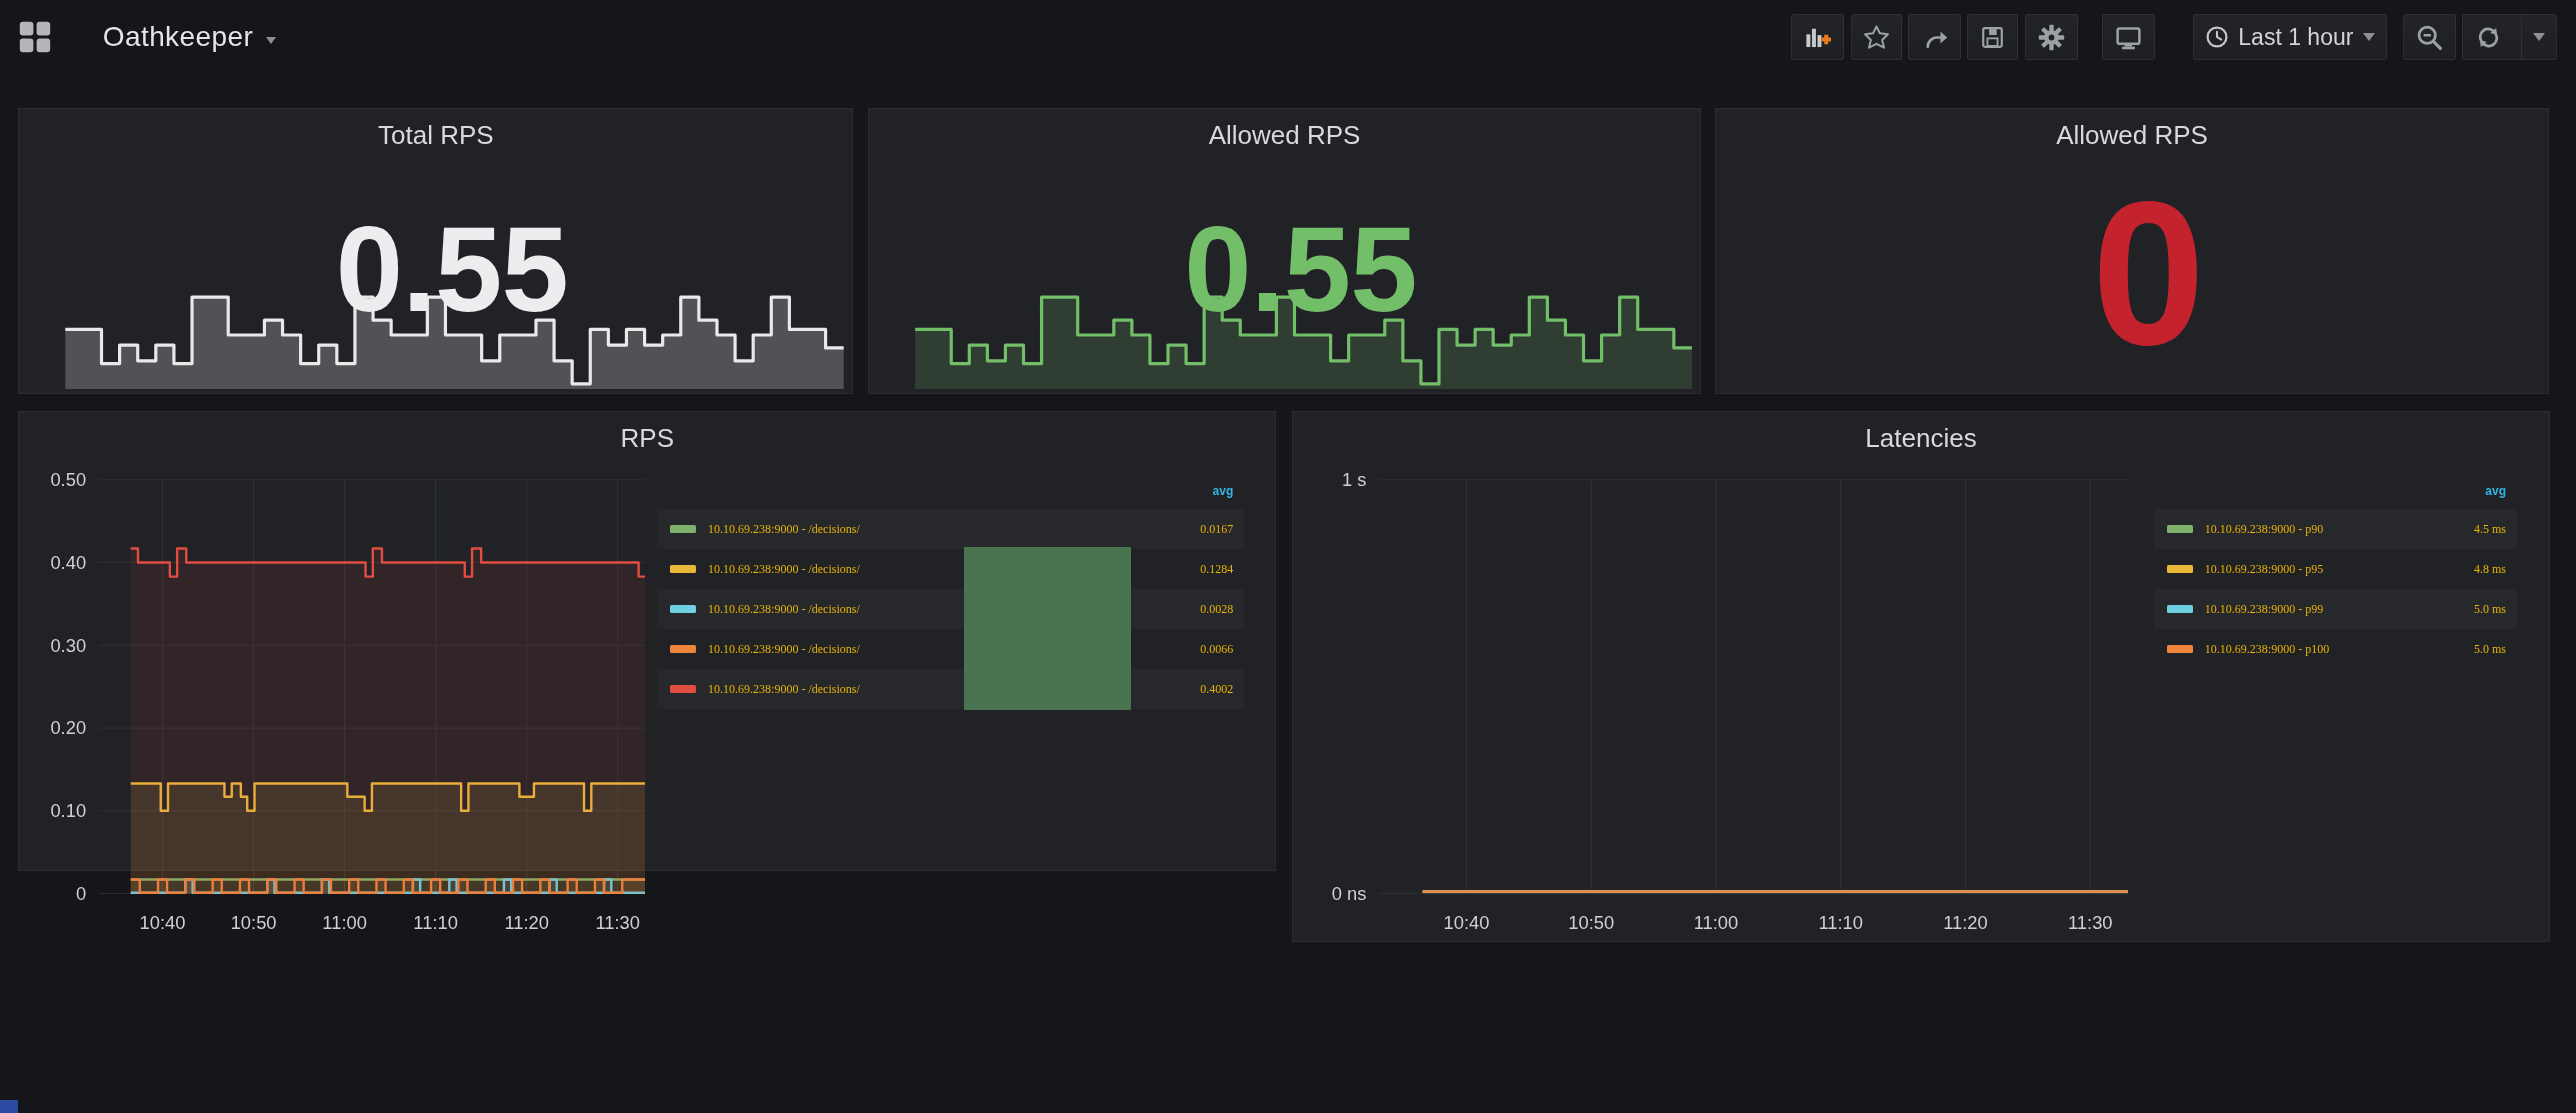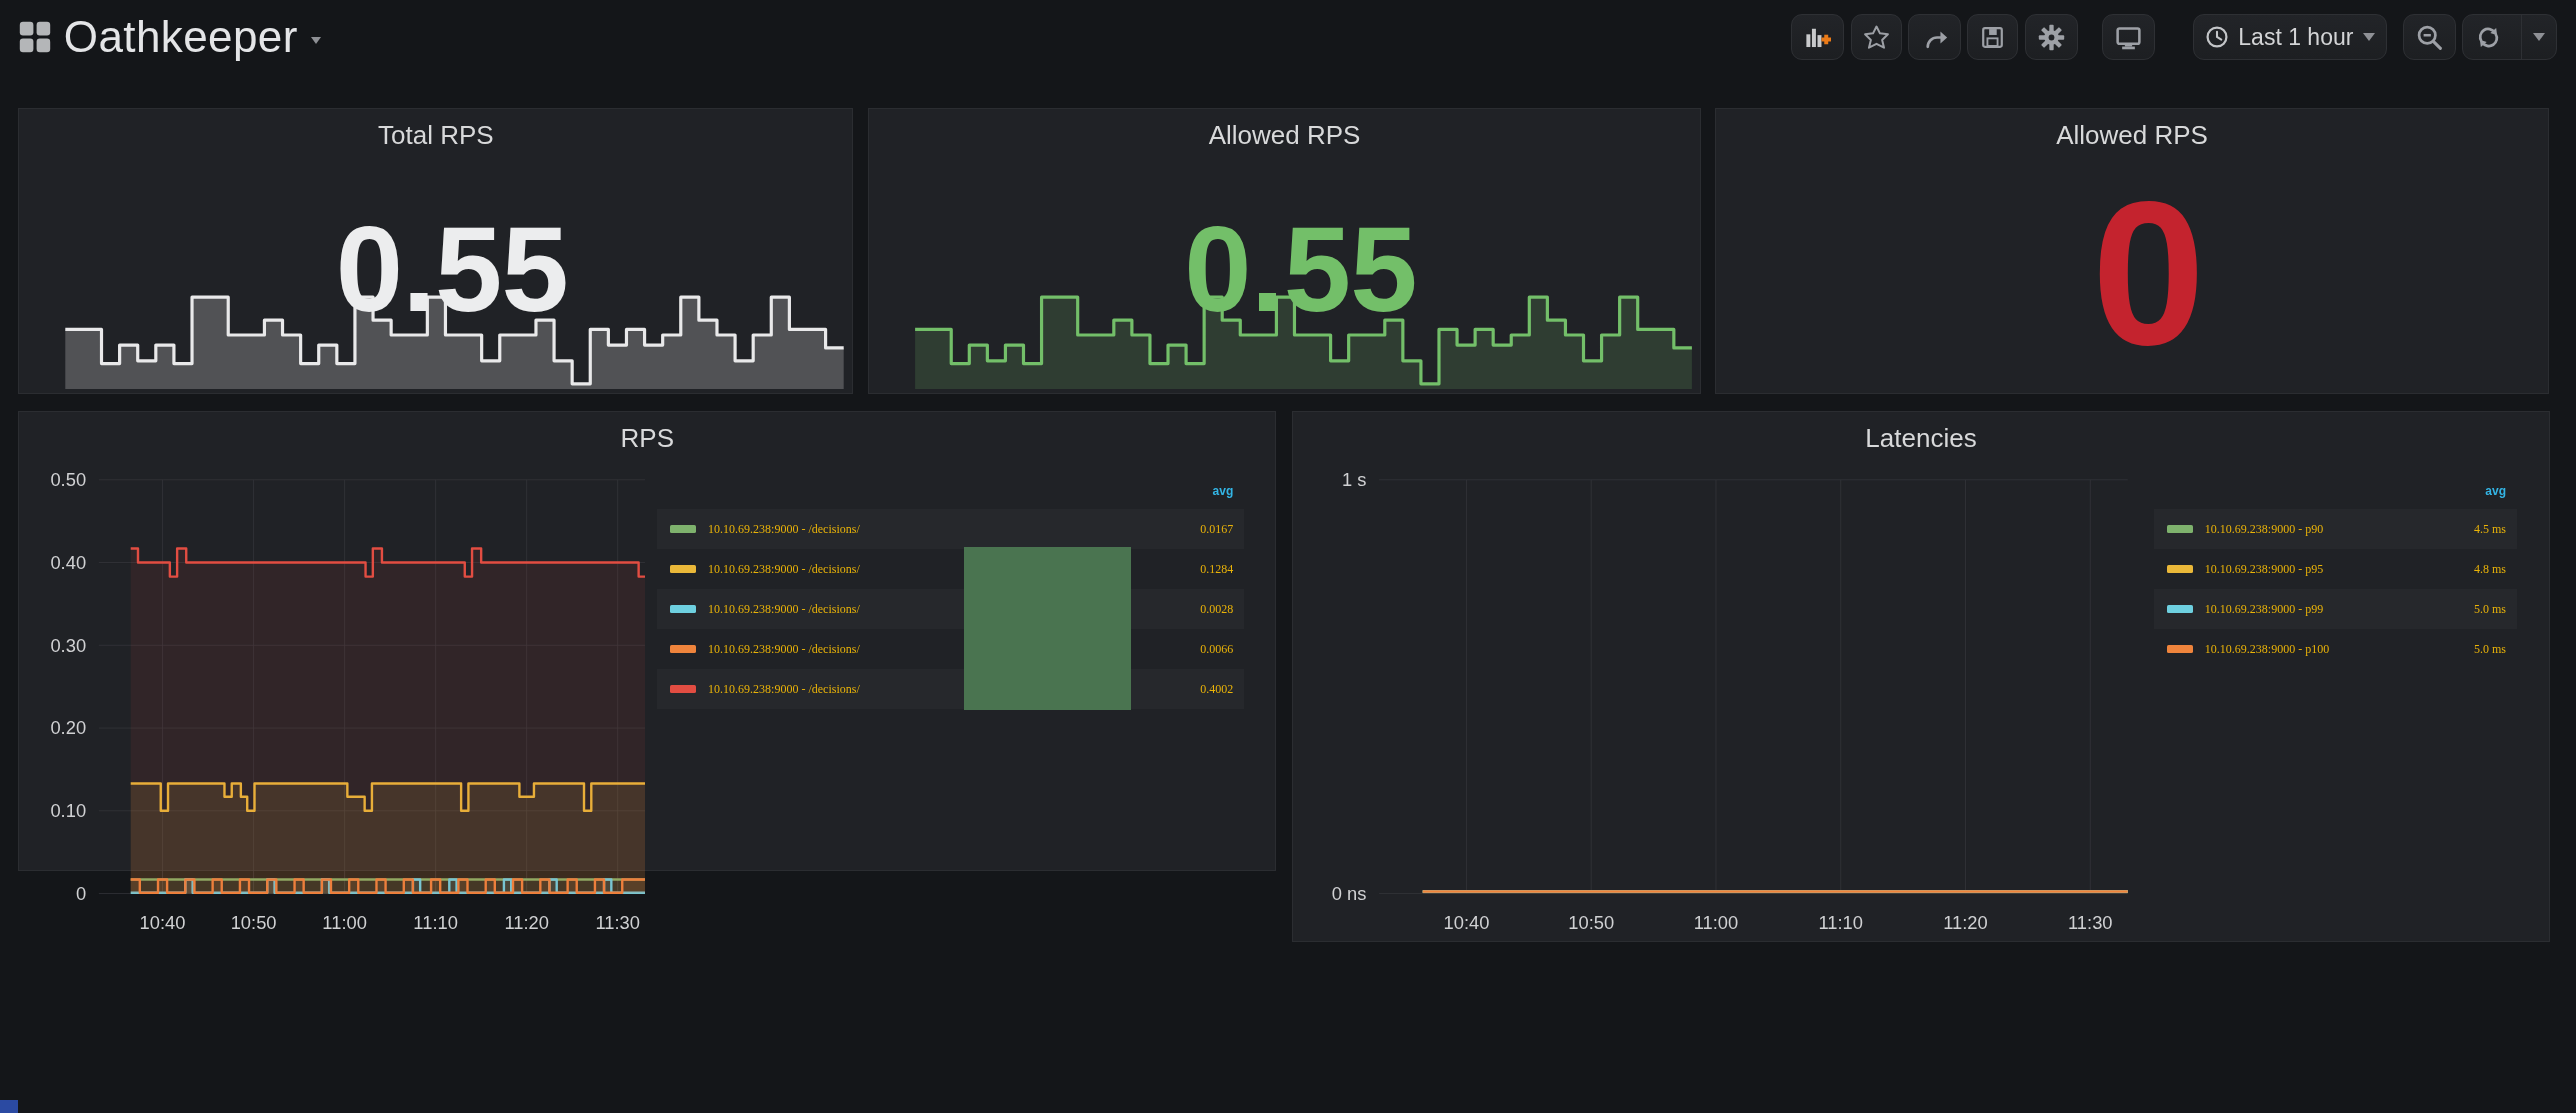--- a/index.html
+++ b/index.html
@@ -4,27 +4,27 @@
 <style>
   * { margin:0; padding:0; box-sizing:border-box; }
   html,body { width:2576px; height:1113px; background:#141619; overflow:hidden;
     font-family:"Liberation Sans", sans-serif; }
   .stage { position:relative; width:2576px; height:1113px; background:#141619; }
 
   
   .hdr { position:absolute; left:0; top:0; width:100%; height:74px;
     display:flex; align-items:center; justify-content:space-between; padding:0 19px; }
   .dash-title-group { display:flex; align-items:center; gap:12.8px; cursor:pointer; }
-  .dash-title { font-size:44px; color:#e4e5e7; font-weight:400; letter-spacing:0.4px; }
+  .dash-title { font-size:28px; color:#e4e5e7; font-weight:400; letter-spacing:0.4px;margin-left:39px; }
   .caret { width:0; height:0; border-left:6.4px solid transparent; border-right:6.4px solid transparent;
     border-top:8px solid #8e9095; }
   .caret.sm { border-left-width:5.6px; border-right-width:5.6px; border-top-width:7.2px; margin-top:6.4px; }
   .toolbar { display:flex; align-items:center; }
   .tb-btn { height:46px; min-width:51px; padding:0 11px; margin-left:6.4px; border:0.8px solid #2e3034;
-    background:linear-gradient(#222428,#1d1f22); border-radius:11px; display:flex; align-items:center;
+    background:linear-gradient(#222428,#1d1f22); border-radius:2px; display:flex; align-items:center;
     justify-content:center; gap:9.6px; cursor:pointer; color:#9da0a6; }
   .tb-btn svg { display:block; }
   .gap-md { margin-left:24px; } .gap-lg { margin-left:38px; } .gap-sm { margin-left:16px; }
   .tb-text { font-size:23px; color:#d3d4d6; white-space:nowrap; }
   .split { border-left:0.8px solid #2e3034; align-self:stretch; display:flex; align-items:center;
     padding:0 11px; margin:0 -11px 0 8px; }
 
   
   .panel { position:absolute; background:#202226; border:0.8px solid #2b2d31; }
   .panel-title { position:absolute; top:11px; left:0; width:100%; text-align:center;

